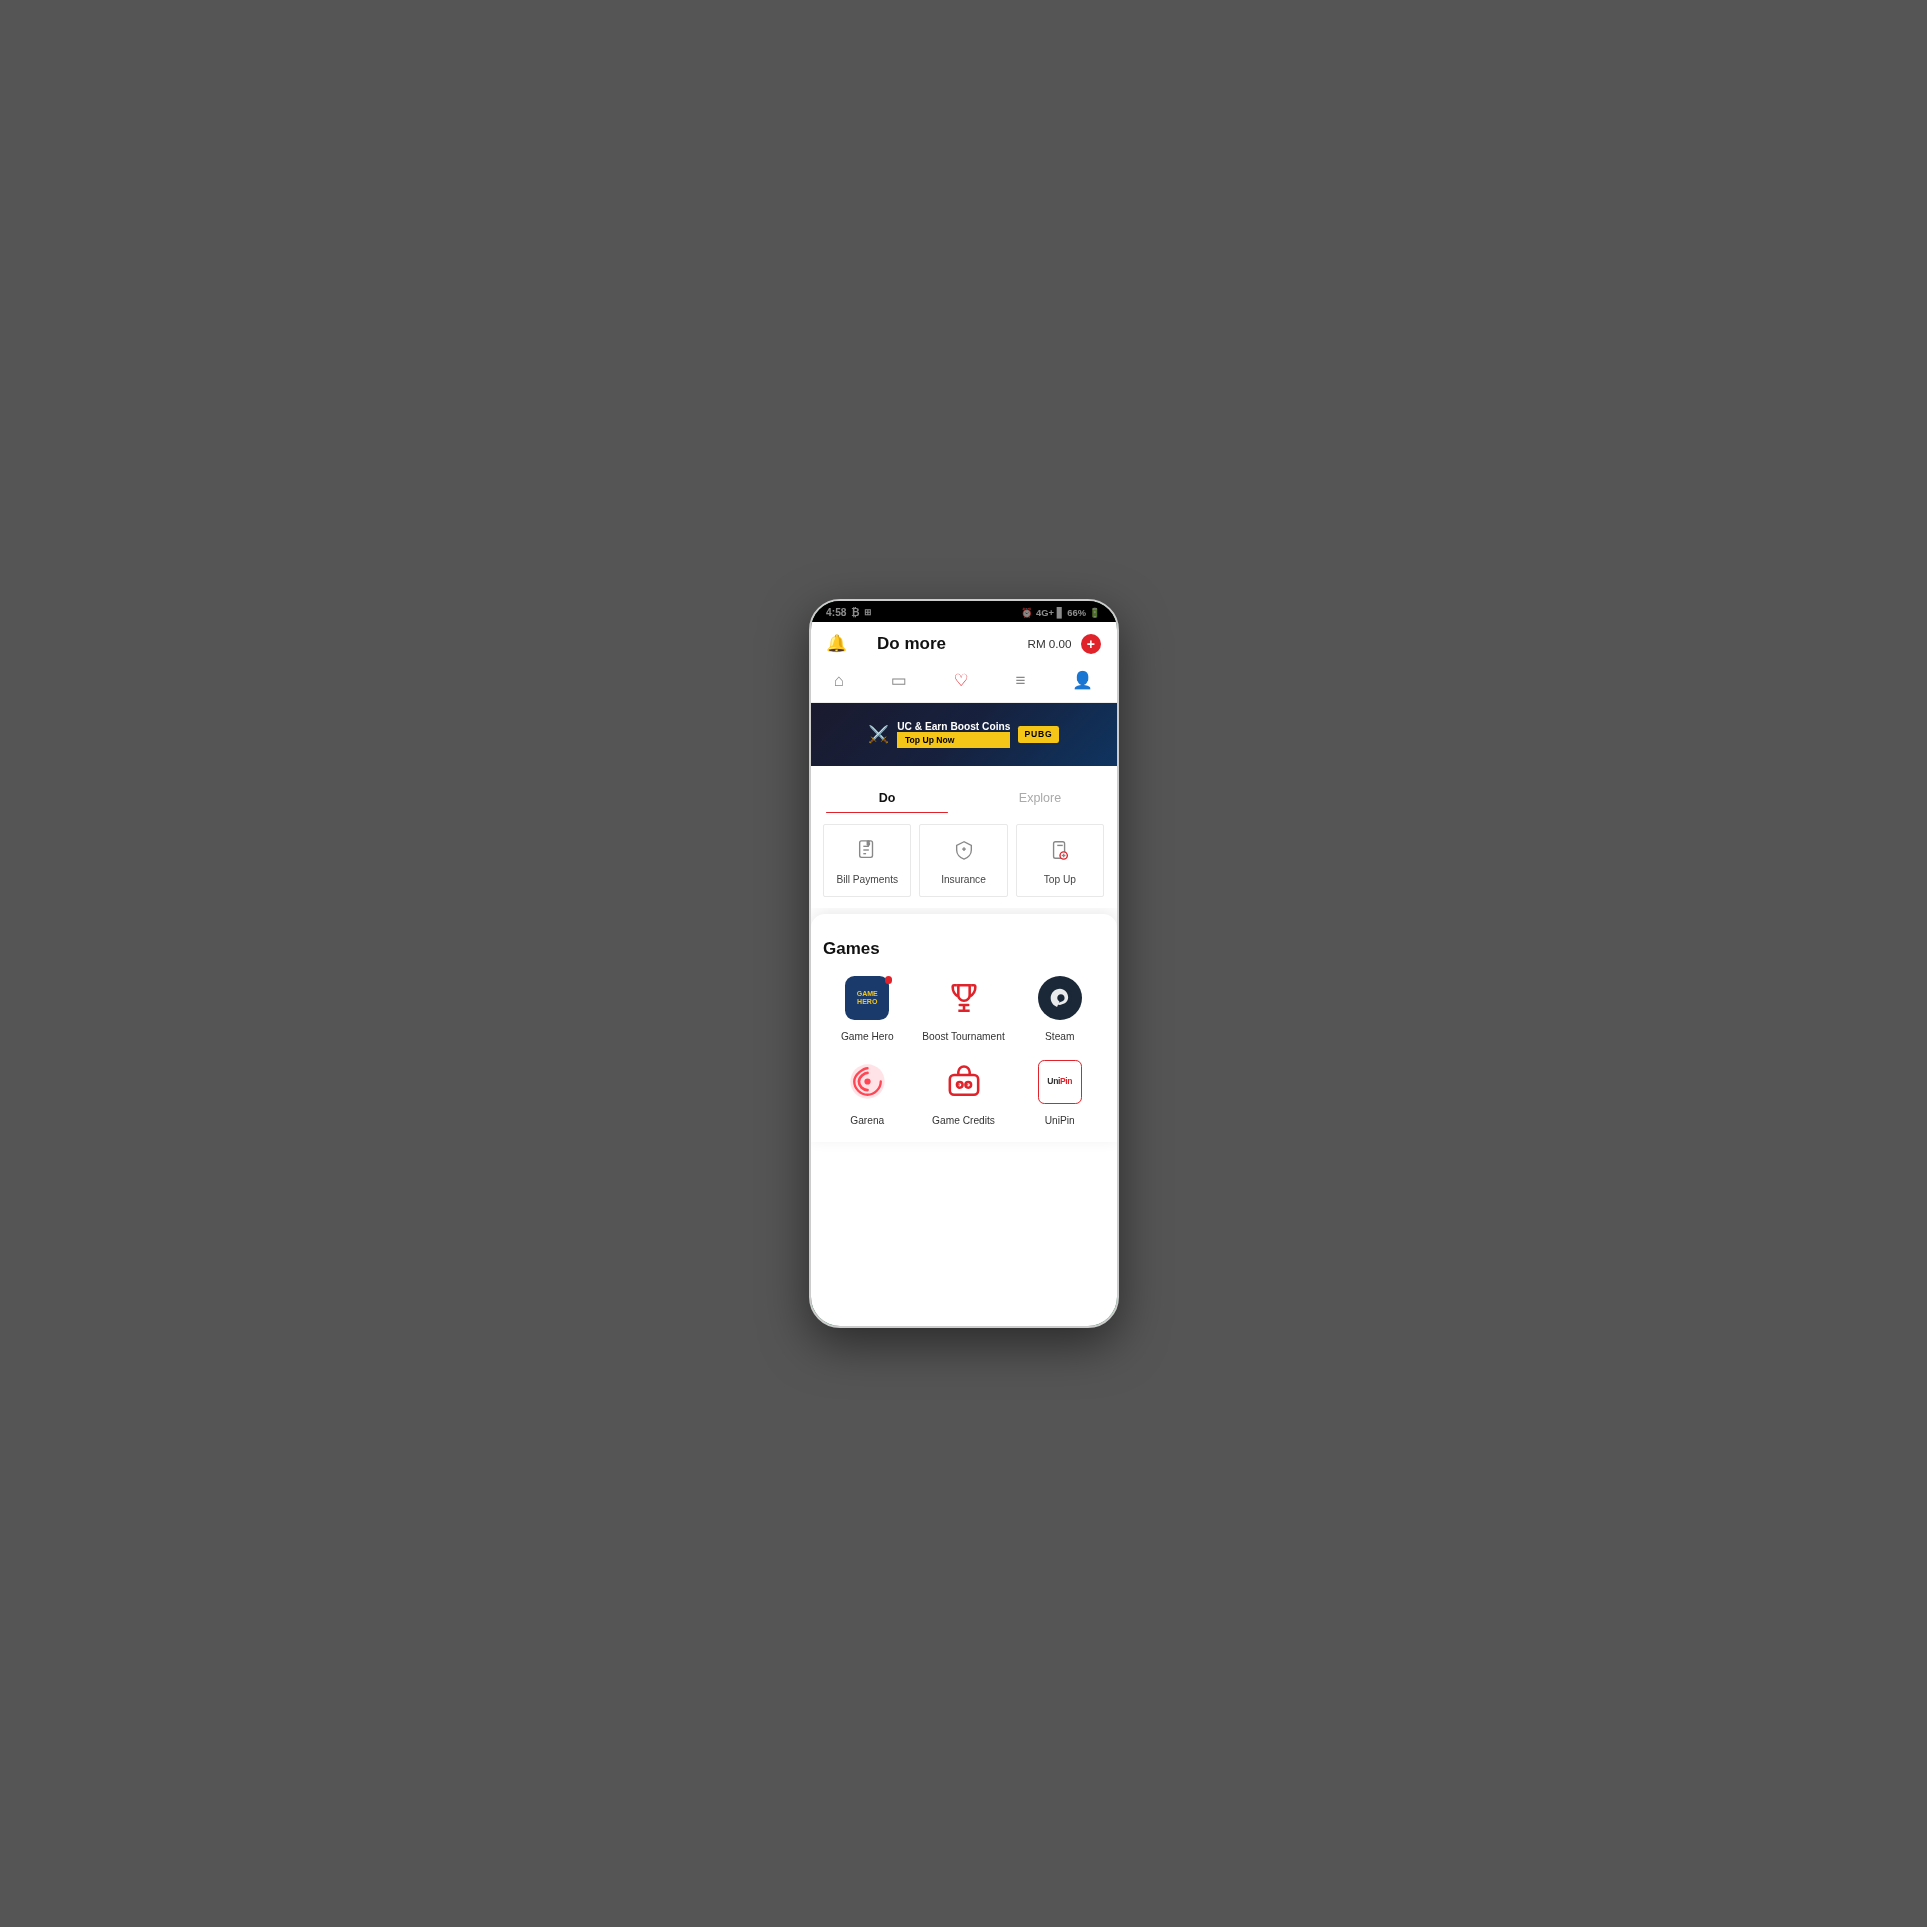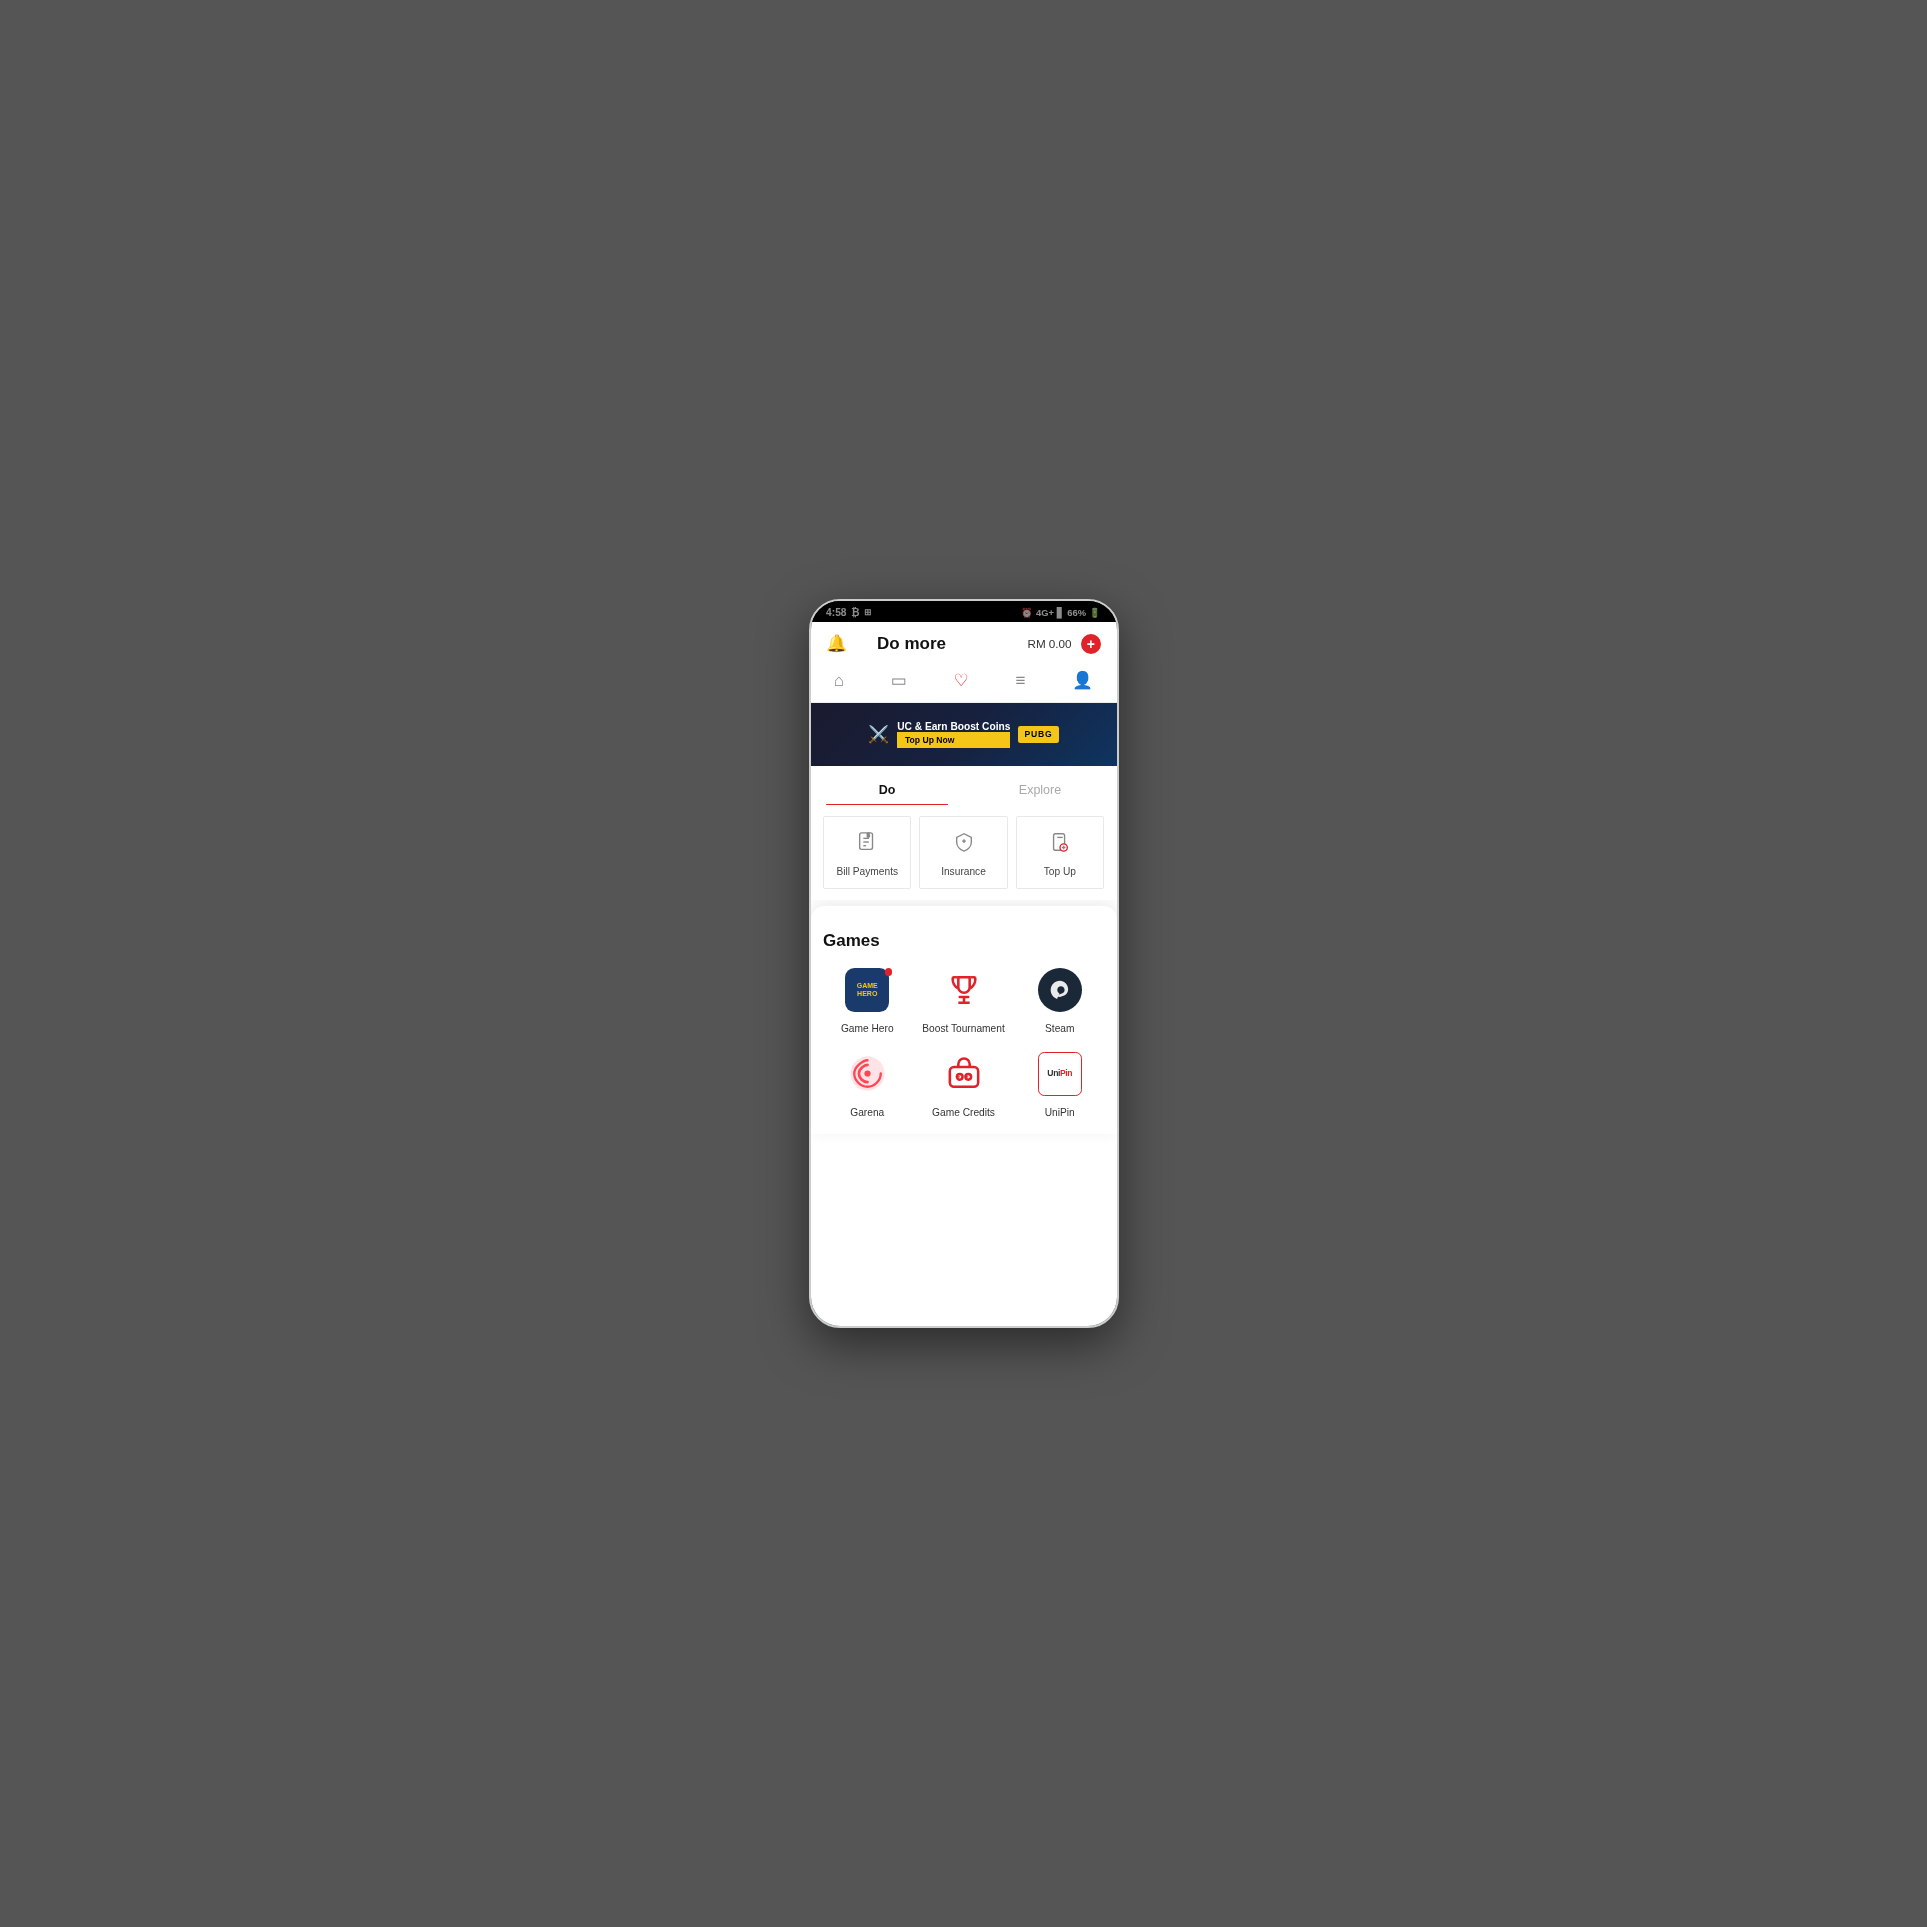--- a/index.html
+++ b/index.html
@@ -100,21 +100,21 @@
       font-size: 8.6px;
       font-weight: 900;
       padding: 3.1px 6.3px;
       border-radius: 2.3px;
       letter-spacing: 0.8px;
     }
     
     .tabs {
       display: flex;
       background: #fff;
-      padding-top: 8px;
+      padding-top: 16px;
     }
     .tab {
       flex: 1; text-align: center;
       padding: 9.4px 0 7.8px;
       font-size: 12.5px;
       color: #aaa;
       cursor: pointer;
       position: relative;
     }
     .tab.active {

